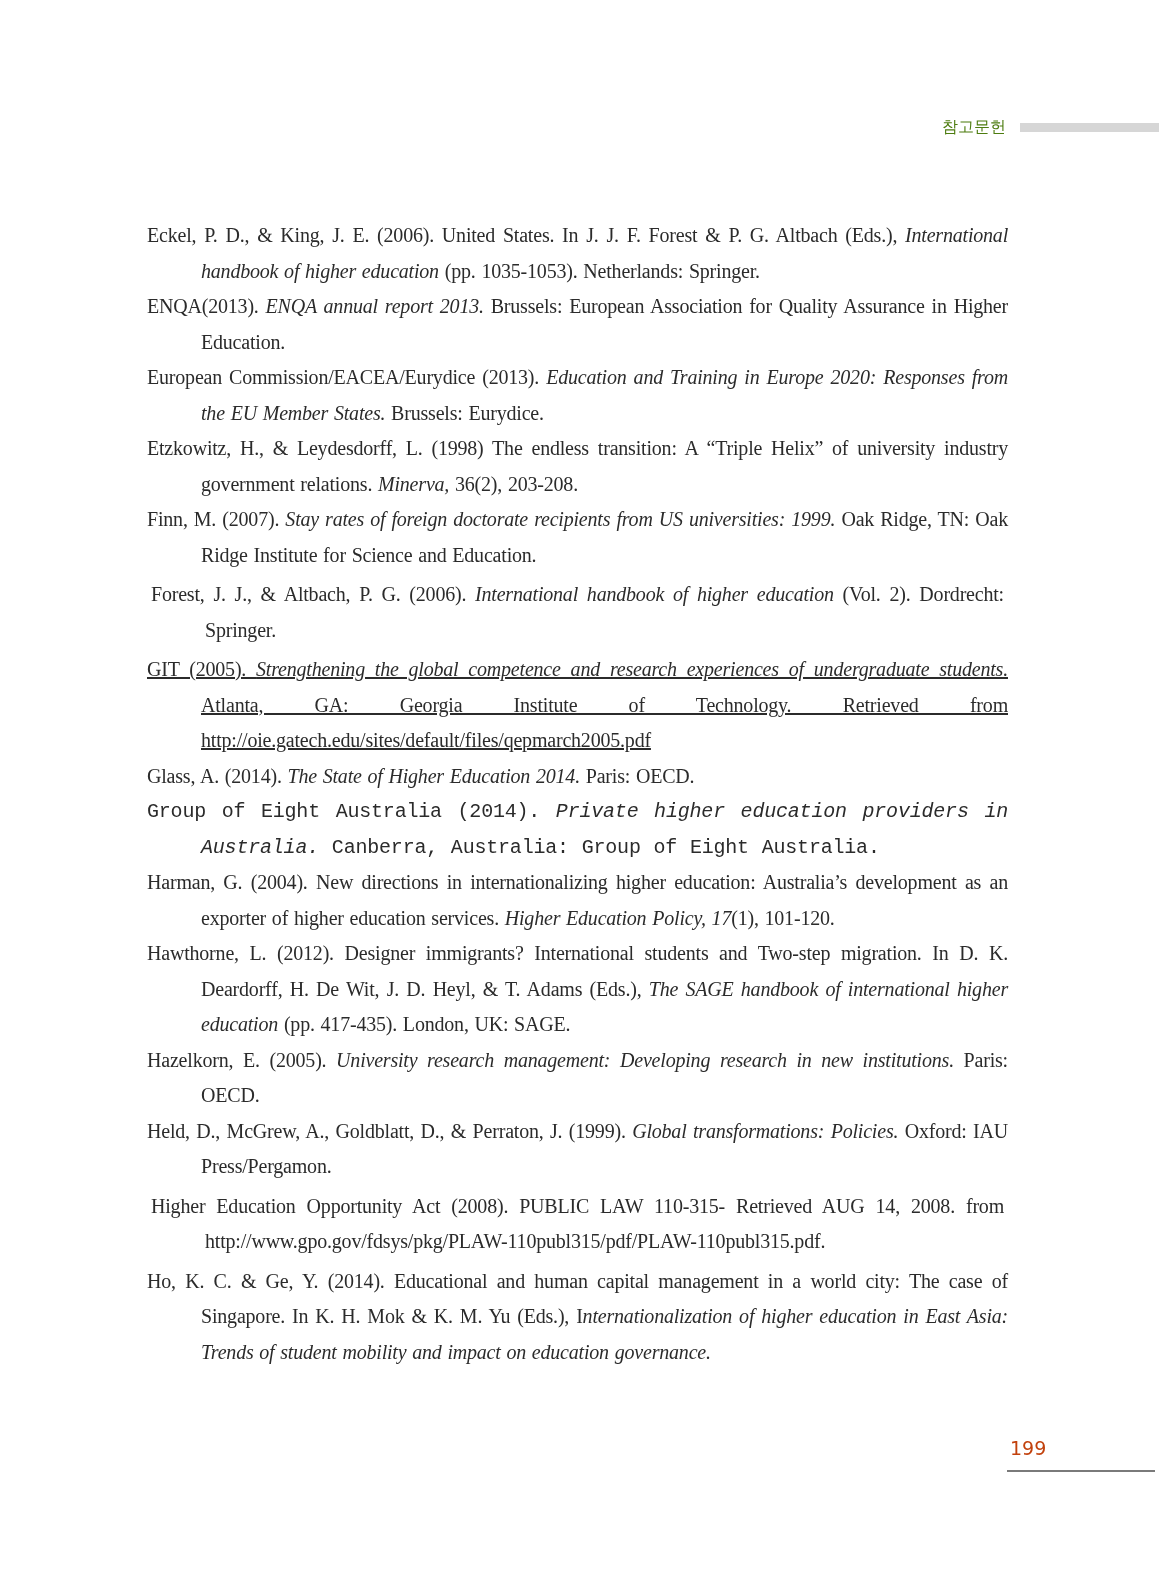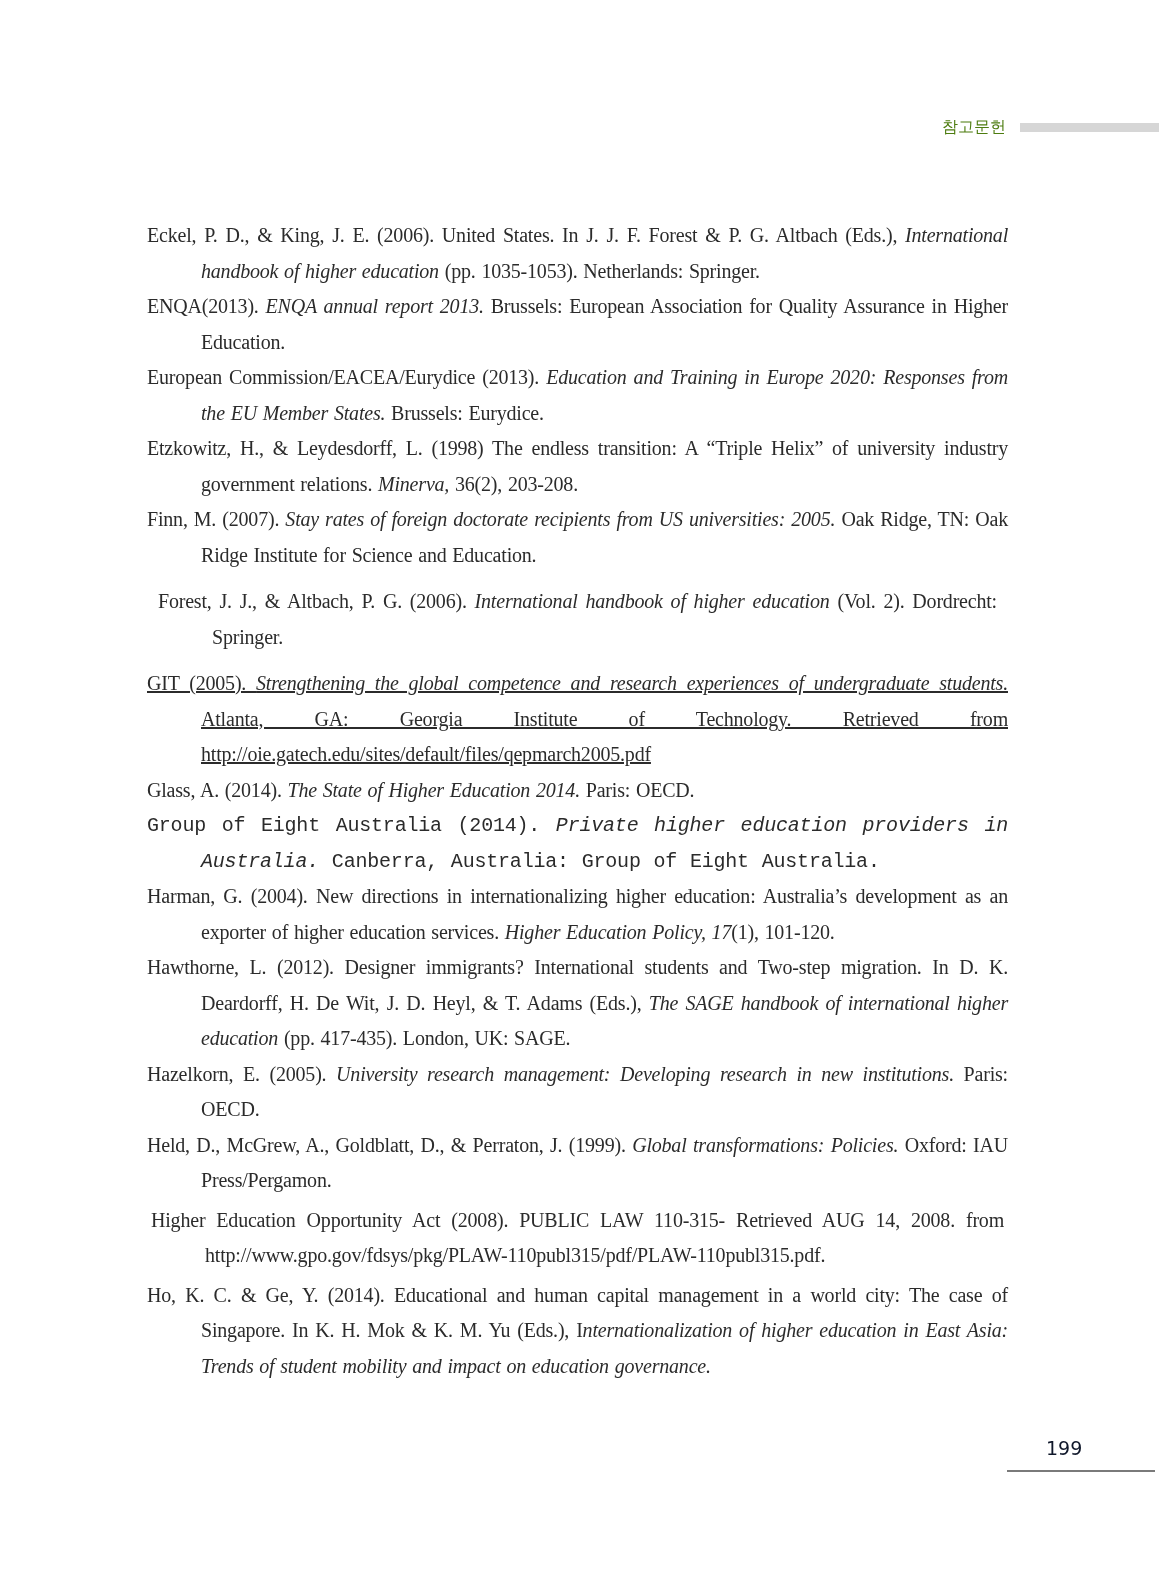--- a/index.html
+++ b/index.html
@@ -7,38 +7,38 @@
          font-family: "DejaVu Serif", "Liberation Serif", serif; color: #2b2b2b; }
   .header { position: absolute; top: 116px; left: 940px; right: 0; height: 24px; }
   .header-title { position: absolute; left: 2px; top: 0; font-family: "DejaVu Sans", sans-serif;
                   font-size: 16px; color: #4d7c0f; line-height: 22px; }
   .header-bar { position: absolute; left: 80px; right: 0; top: 7px; height: 9px; background: #d6d6d6; }
   .refs { position: absolute; left: 147px; width: 861px; top: 218px; }
   .ref { font-size: 18.4px; line-height: 35.5px; text-align: justify; padding-left: 54px; text-indent: -54px;
          letter-spacing: -0.2px; word-spacing: 1px; font-family: "Liberation Serif", serif; font-size: 20px; }
   .ref i { font-style: italic; }
   .footer-num { position: absolute; top: 1437px; left: 1010px; font-family: "DejaVu Sans", sans-serif;
-                font-size: 19px; color: #0f172a; margin-left: 36px; }
+                font-size: 19px; color: #c2410c; }
   .footer-rule { position: absolute; top: 1470px; left: 1007px; right: 4px; height: 2px; background: #7a7a7a; }
 </style>
 </head>
 <body>
 
 <div class="header">
   <span class="header-title">참고문헌</span>
   <div class="header-bar"></div>
 </div>
 
 <div class="refs" id="refs">
     <p class="ref" style="margin: 0px;"><span>Eckel, P. D., &amp; King, J. E. (2006). United States. In J. J. F. Forest &amp; P. G. Altbach (Eds.), </span><i>International handbook of higher education</i><span> (pp. 1035-1053). Netherlands: Springer.</span></p>
     <p class="ref" style="margin: 0px;"><span>ENQA(2013). </span><i>ENQA annual report 2013.</i><span> Brussels: European Association for Quality Assurance in Higher Education.</span></p>
     <p class="ref" style="margin: 0px;"><span>European Commission/EACEA/Eurydice (2013). </span><i>Education and Training in Europe 2020: Responses from the EU Member States.</i><span> Brussels: Eurydice.</span></p>
     <p class="ref" style="margin: 0px;"><span>Etzkowitz, H., &amp; Leydesdorff, L. (1998) The endless transition: A “Triple Helix” of university industry government relations. </span><i>Minerva,</i><span> 36(2), 203-208.</span></p>
-    <p class="ref" style="margin: 0px;"><span>Finn, M. (2007). </span><i>Stay rates of foreign doctorate recipients from US universities: 2005.</i><span> Oak Ridge, TN: Oak Ridge Institute for Science and Education.</span></p>
-    <p class="ref" style="margin: 11px;"><span>Forest, J. J., &amp; Altbach, P. G. (2006). </span><i>International handbook of higher education</i><span> (Vol. 2). Dordrecht: Springer.</span></p>
+    <p class="ref" style="margin: 0px;"><span>Finn, M. (2007). </span><i>Stay rates of foreign doctorate recipients from US universities: 1999.</i><span> Oak Ridge, TN: Oak Ridge Institute for Science and Education.</span></p>
+    <p class="ref" style="margin: 4px;"><span>Forest, J. J., &amp; Altbach, P. G. (2006). </span><i>International handbook of higher education</i><span> (Vol. 2). Dordrecht: Springer.</span></p>
     <p class="ref" style="margin: 0px; text-decoration: underline;"><span>GIT (2005). </span><i>Strengthening the global competence and research experiences of undergraduate students.</i><span> Atlanta, GA: Georgia Institute of Technology. Retrieved from http://oie.gatech.edu/sites/default/files/qepmarch2005.pdf</span></p>
     <p class="ref" style="margin: 0px;"><span>Glass, A. (2014). </span><i>The State of Higher Education 2014.</i><span> Paris: OECD.</span></p>
     <p class="ref" style="margin: 0px; font-family: Liberation Mono, monospace;"><span>Group of Eight Australia (2014). </span><i>Private higher education providers in Australia.</i><span> Canberra, Australia: Group of Eight Australia.</span></p>
     <p class="ref" style="margin: 0px;"><span>Harman, G. (2004). New directions in internationalizing higher education: Australia’s development as an exporter of higher education services. </span><i>Higher Education Policy, 17</i><span>(1), 101-120.</span></p>
     <p class="ref" style="margin: 0px;"><span>Hawthorne, L. (2012). Designer immigrants? International students and Two-step migration. In D. K. Deardorff, H. De Wit, J. D. Heyl, &amp; T. Adams (Eds.), </span><i>The SAGE handbook of international higher education</i><span> (pp. 417-435). London, UK: SAGE.</span></p>
     <p class="ref" style="margin: 0px;"><span>Hazelkorn, E. (2005). </span><i>University research management: Developing research in new institutions.</i><span> Paris: OECD.</span></p>
     <p class="ref" style="margin: 0px;"><span>Held, D., McGrew, A., Goldblatt, D., &amp; Perraton, J. (1999). </span><i>Global transformations: Policies.</i><span> Oxford: IAU Press/Pergamon.</span></p>
     <p class="ref" style="margin: 4px;"><span>Higher Education Opportunity Act (2008). PUBLIC LAW 110-315- Retrieved AUG 14, 2008. from http://www.gpo.gov/fdsys/pkg/PLAW-110publ315/pdf/PLAW-110publ315.pdf.</span></p>
     <p class="ref" style="margin: 0px;"><span>Ho, K. C. &amp; Ge, Y. (2014). Educational and human capital management in a world city: The case of Singapore. In K. H. Mok &amp; K. M. Yu (Eds.), I</span><i>nternationalization of higher education in East Asia: Trends of student mobility and impact on education governance.</i></p>
   </div>

